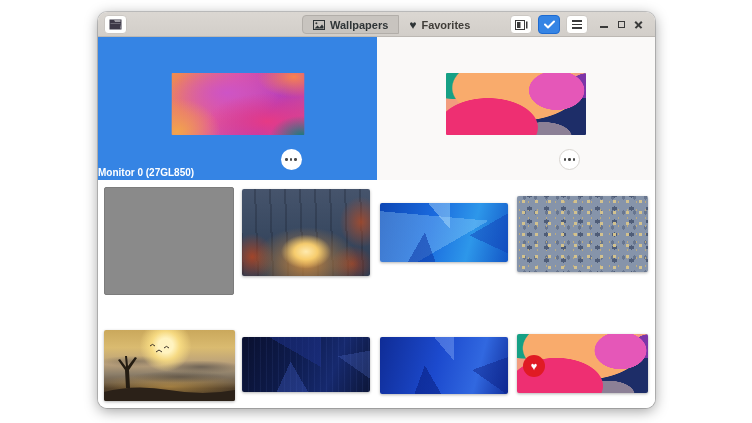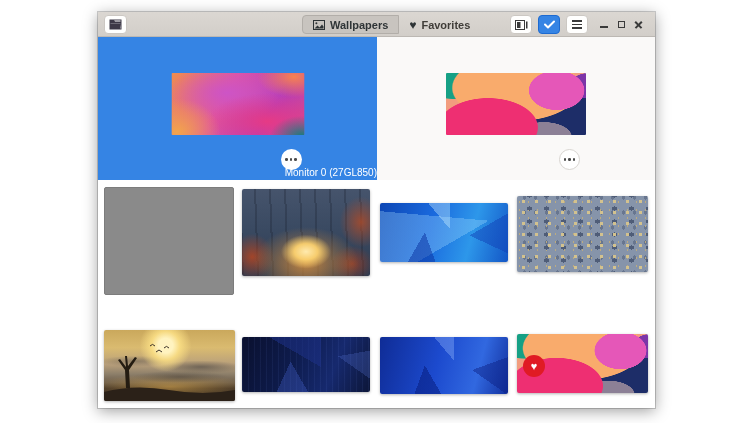--- a/index.html
+++ b/index.html
@@ -1,20 +1,20 @@
 <!DOCTYPE html>
 <html><head>
 <meta charset="utf-8">
 <style>
   * { margin:0; padding:0; box-sizing:border-box; }
   html,body { width:752px; height:423px; background:#ffffff; overflow:hidden;
     font-family:"Liberation Sans","DejaVu Sans",sans-serif; }
 
   .app-window { position:absolute; left:98px; top:12px; width:557px; height:396px;
-    border-radius:0; background:#ffffff; overflow:hidden;
+    border-radius:9px; background:#ffffff; overflow:hidden;
     box-shadow:0 3px 14px rgba(0,0,0,.38), 0 0 0 1px rgba(0,0,0,.18); }
 
   
   .headerbar { position:absolute; left:0; top:0; width:100%; height:25px;
     background:linear-gradient(#dbd7d2,#d2cec9); border-bottom:1px solid #bcb8b3; }
   .hb-btn { position:absolute; top:3px; height:19px; background:#fffffe;
     border:1px solid #ccc8c3; border-radius:4px; display:flex; align-items:center;
     justify-content:center; cursor:pointer; }
   .open-btn { left:6px; width:23px; }
   .tab-group { position:absolute; left:204px; top:3px; height:19px; display:flex; }
@@ -40,22 +40,22 @@
 
   
   .monitors { position:absolute; left:0; top:25px; width:100%; height:143px; display:flex; }
   .monitor-card { position:relative; height:100%; cursor:pointer; }
   .monitor-card.selected { width:279px; background:#3584e4; }
   .monitor-card.unselected { width:278px; background:#faf9f8; }
   .mon-preview { position:absolute; top:36px; left:50%; transform:translateX(-50%);
     height:62px; border-radius:1px; }
   .mon-preview.p0 { width:133px; }
   .mon-preview.p1 { width:140px; }
-  .mon-label { position:absolute; left:0; width:100%; top:130px; text-align:right;
-    font-size:10px; }
+  .mon-label { position:absolute; left:0; width:100%; top:130px; text-align:left;
+    font-size:10px;font-weight:bold; }
   .selected .mon-label { color:#ffffff; }
   .unselected .mon-label { color:#33393f; }
   .dots-btn { position:absolute; top:112px; left:calc(50% + 43px); width:21px; height:21px;
     border-radius:50%; background:#ffffff; display:flex; align-items:center;
     justify-content:center; gap:2px; cursor:pointer; }
   .unselected .dots-btn { border:1px solid #d8d5d1; }
   .dots-btn i { display:block; width:2.6px; height:2.6px; border-radius:50%; background:#4a4a4a; }
 
   
   .grid-area { position:absolute; left:0; top:168px; width:100%; height:228px; background:#ffffff; }

